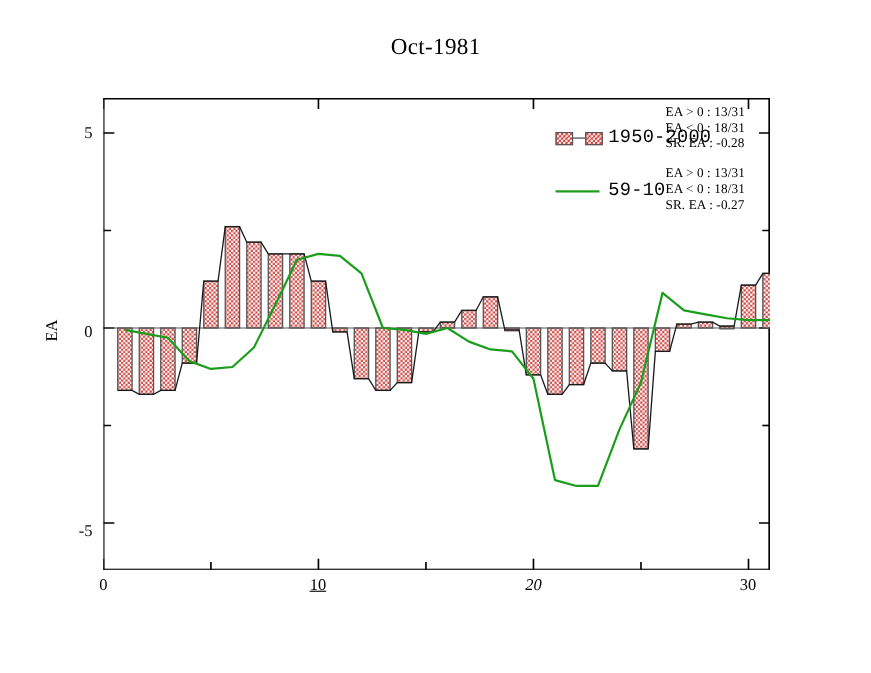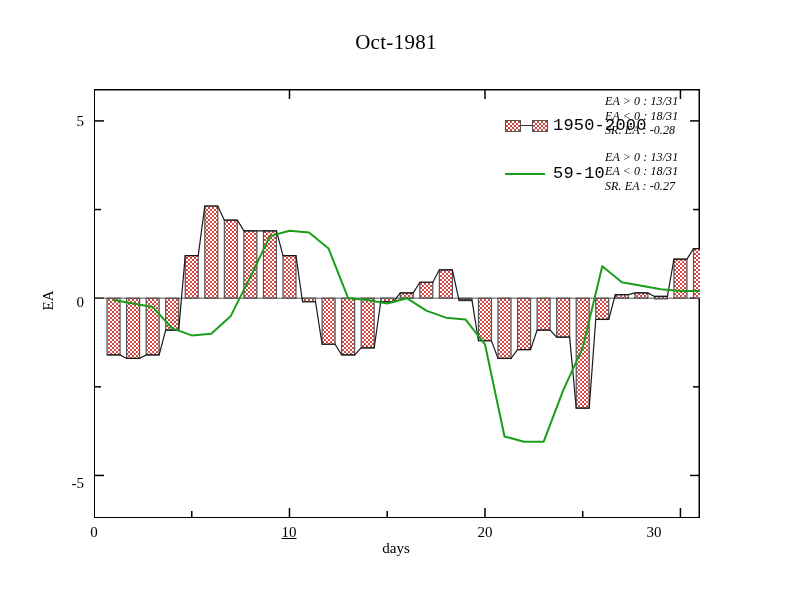--- a/index.html
+++ b/index.html
@@ -135,42 +135,40 @@
     font-size: 12px;
     font-family: "Liberation Serif", serif;
   }
   .ann-block {
     margin-bottom: 12px;
   }
   .ann-line {
     line-height: 14.5px;
     white-space: nowrap;
     letter-spacing: 0.1px;
-    font-style: italic;
   }
   svg { display: block; }
 </style>
 </head>
 <body>
 
 <div id="root">
 
   <div id="chart-title">Oct-1981</div>
 
   <div id="y-axis-title">EA</div>
-  <div id="x-axis-title">days</div>
 
   <div class="axis-tick-label ytick-label" style="left:44px; top:113px;">5</div>
   <div class="axis-tick-label ytick-label" style="left:44px; top:294px;">0</div>
   <div class="axis-tick-label ytick-label" style="left:44px; top:475px;">-5</div>
 
   <div class="axis-tick-label xtick-label" style="left:74px; top:524px;">0</div>
   <div class="axis-tick-label xtick-label" style="left:269px; top:524px;text-decoration:underline;">10</div>
-  <div class="axis-tick-label xtick-label" style="left:465px; top:524px;">20</div>
-  <div class="axis-tick-label xtick-label" style="left:634px; top:524px;">30</div>
+  <div class="axis-tick-label xtick-label" style="left:465px; top:524px;font-style:italic;">20</div>
+  <div class="axis-tick-label xtick-label" style="left:660px; top:524px;">30</div>
 
   <div id="plot-area">
     <div id="plot-frame"></div>
     <svg id="plot-svg" width="606" height="429" viewBox="0 0 606 429" xmlns="http://www.w3.org/2000/svg">
       <defs>
         <pattern id="checkerHatch" width="4" height="4" patternUnits="userSpaceOnUse">
           <rect width="4" height="4" fill="#ffffff"></rect>
           <rect width="2" height="2" x="0" y="0" fill="#cf4a45"></rect>
           <rect width="2" height="2" x="2" y="2" fill="#cf4a45"></rect>
         </pattern>

